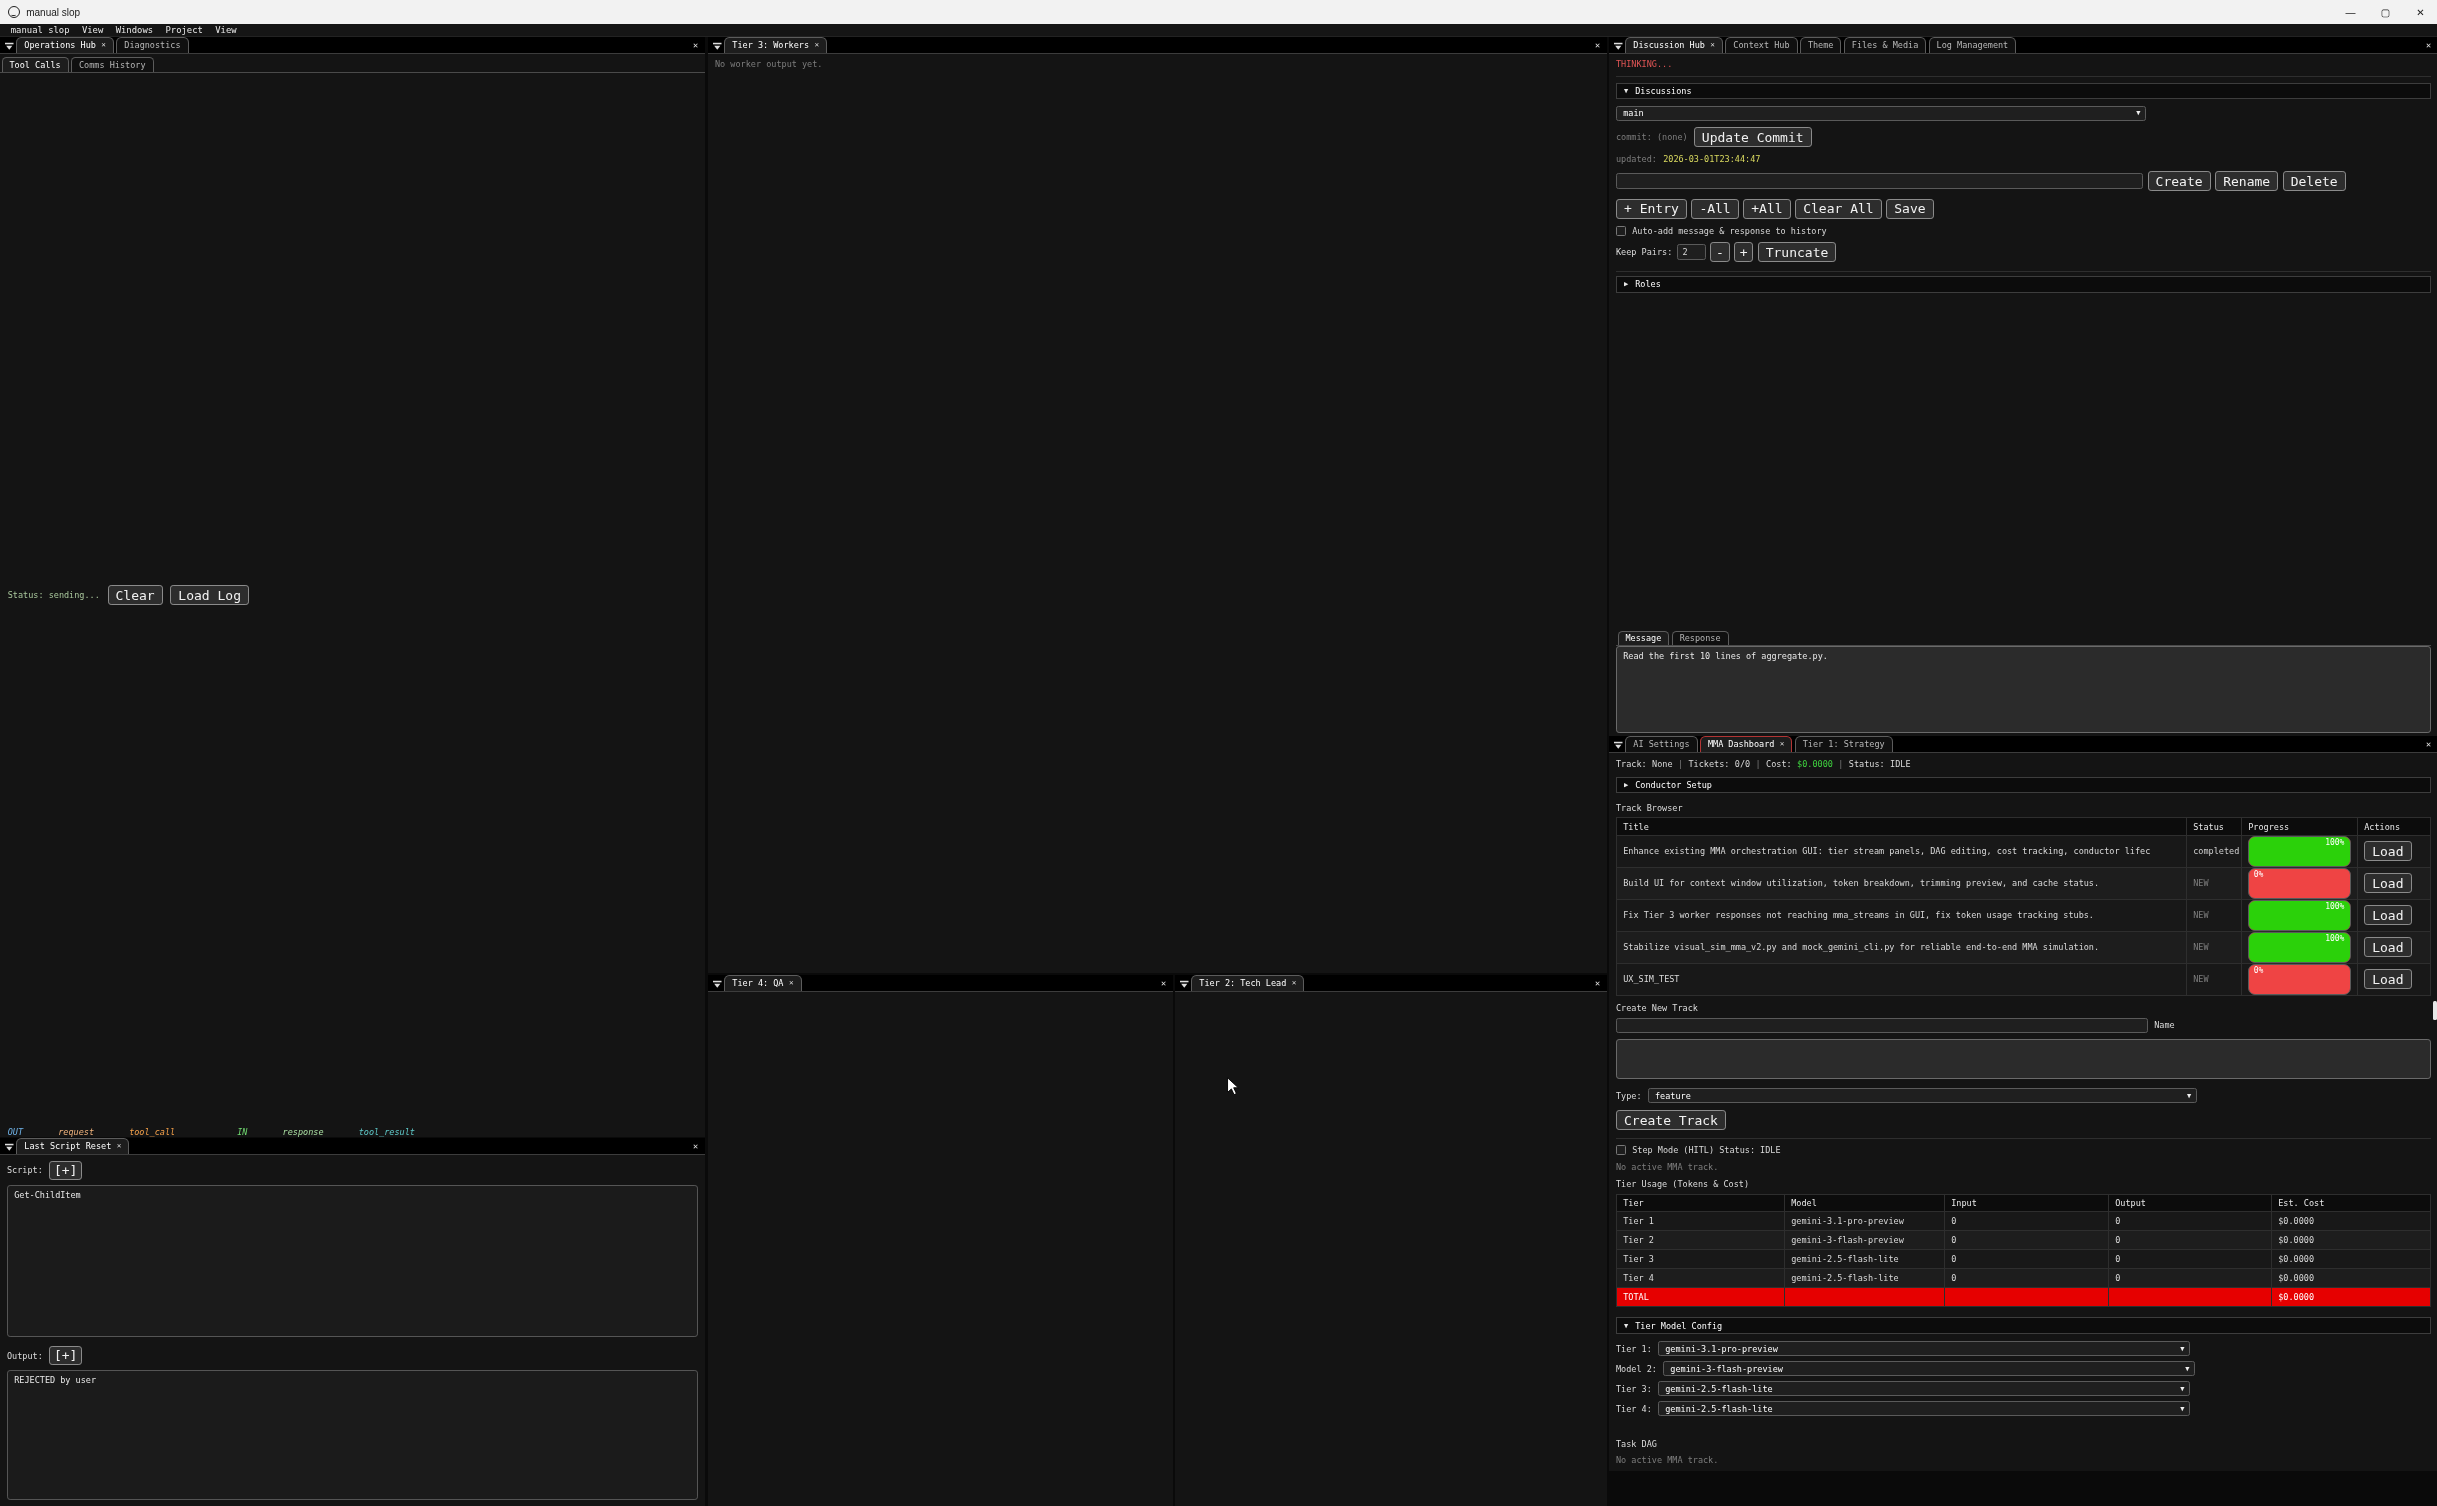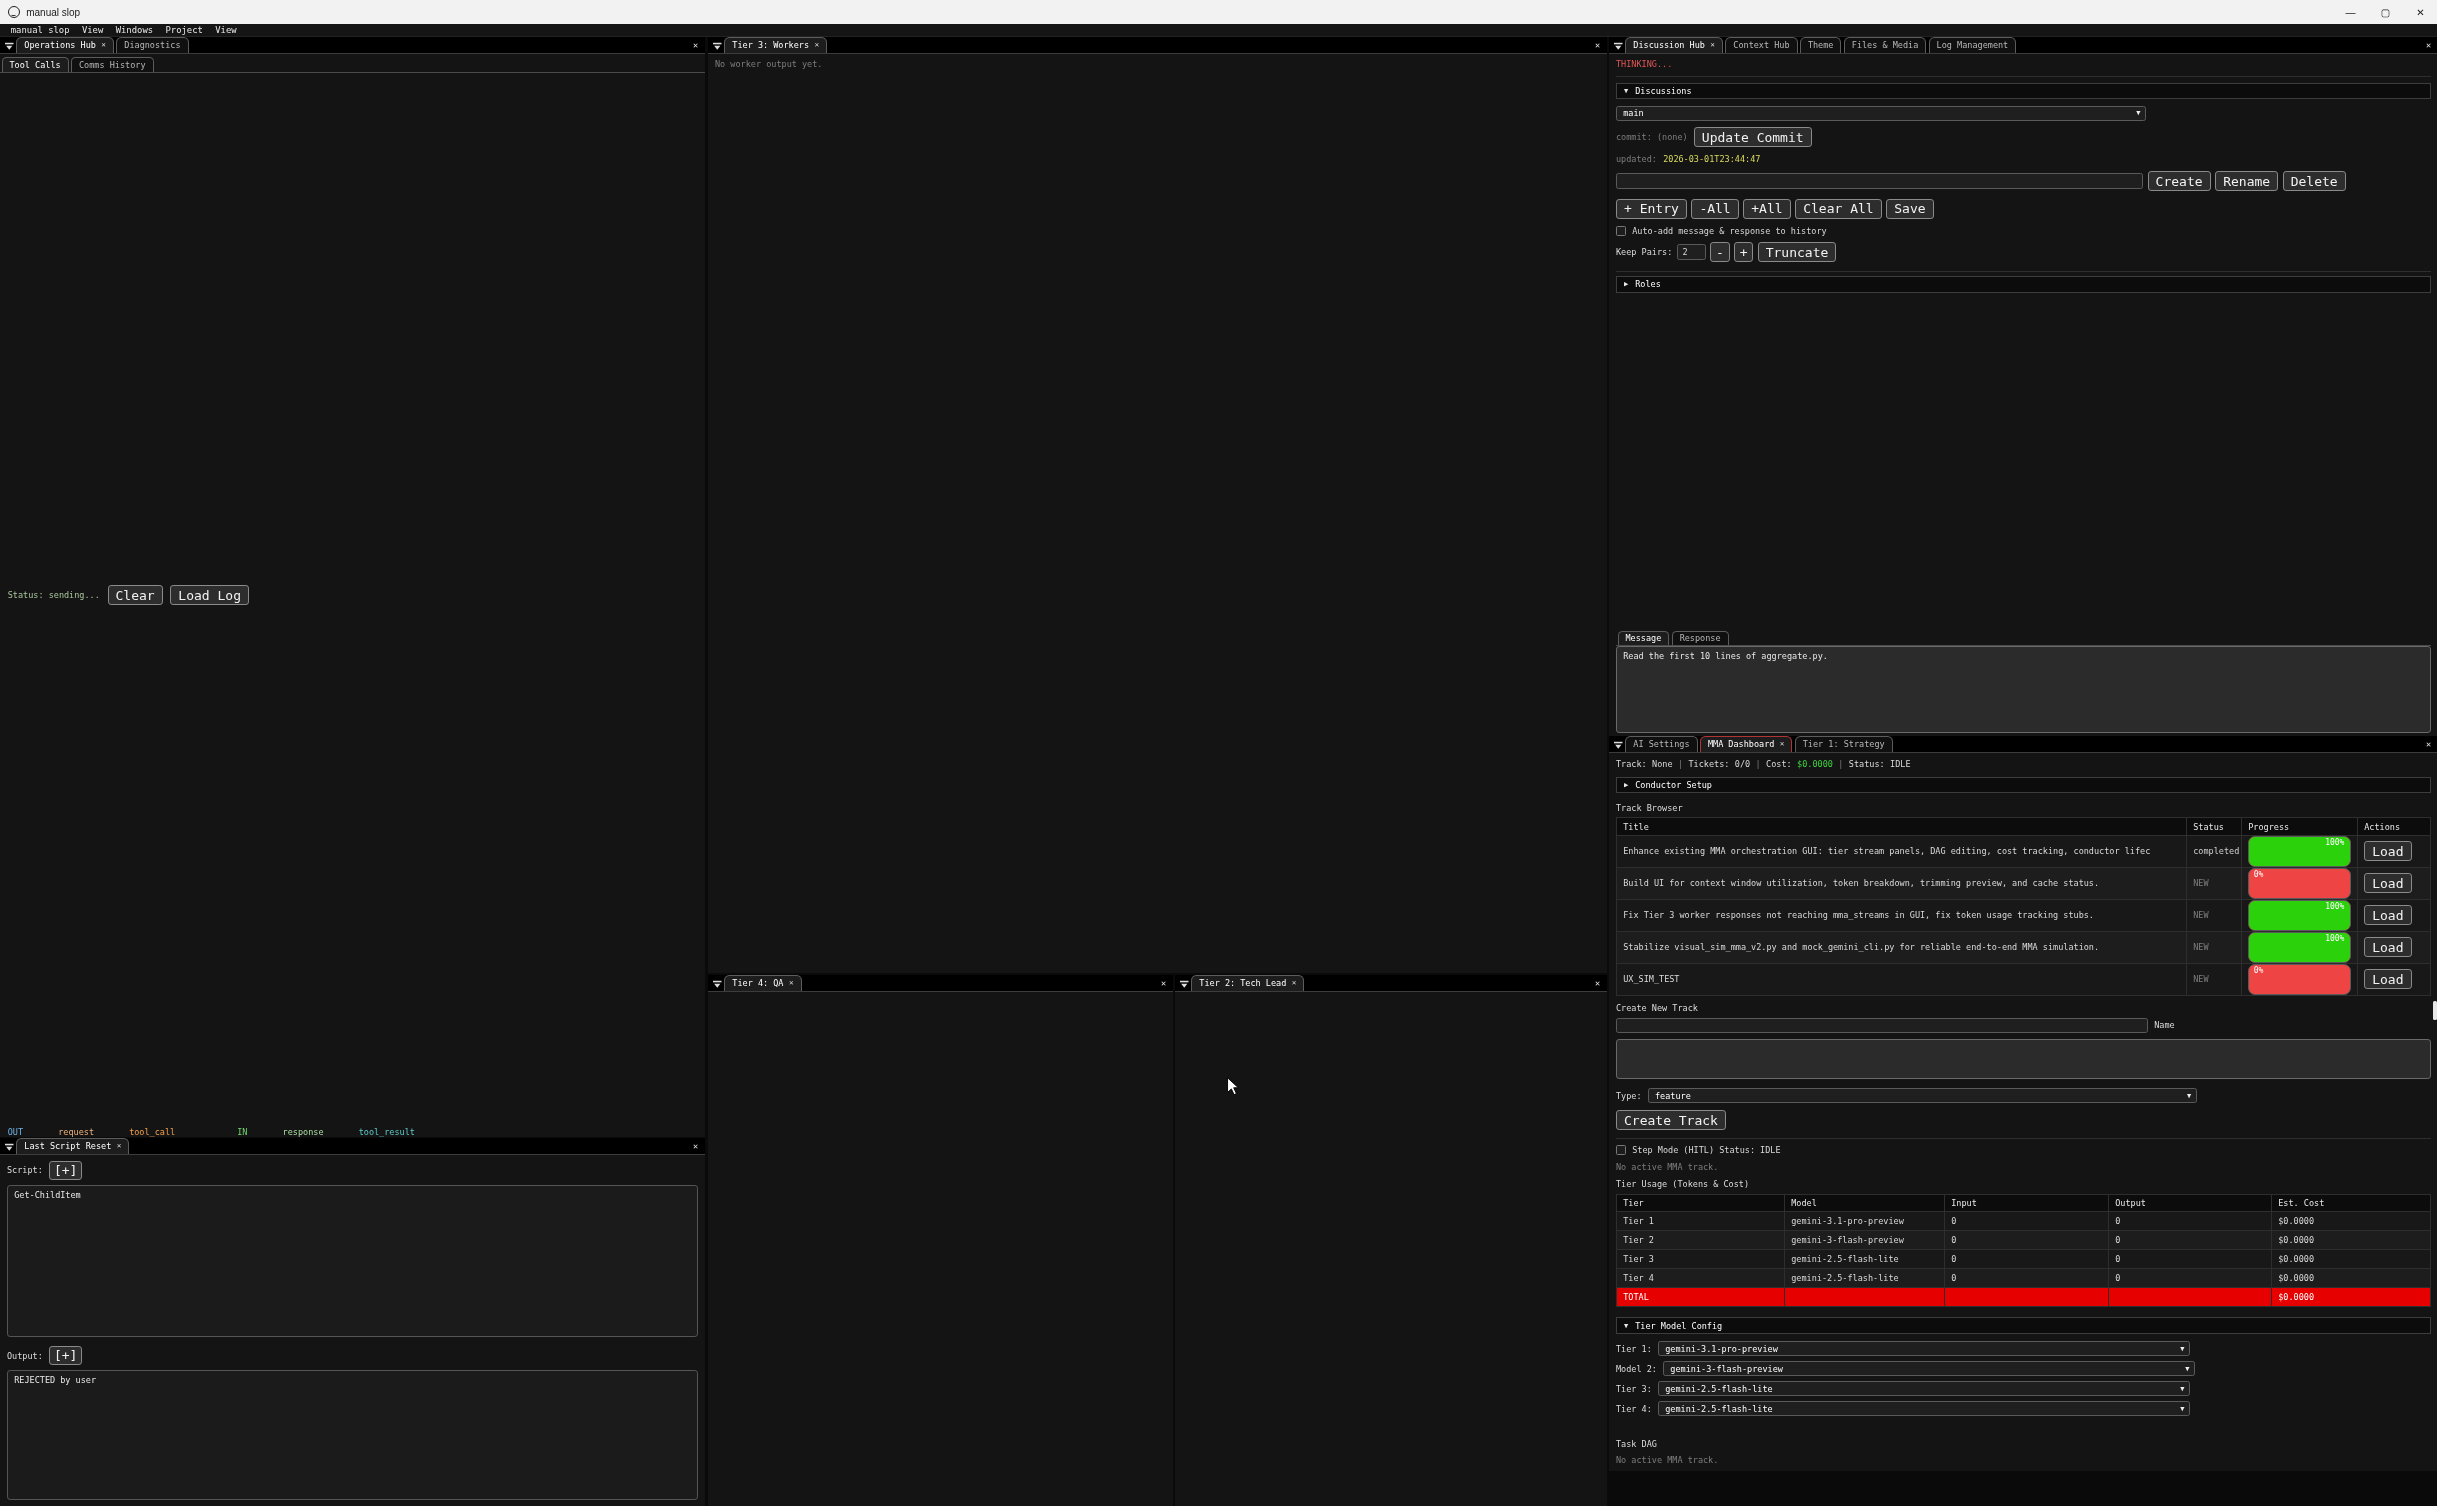--- a/index.html
+++ b/index.html
@@ -129,21 +129,21 @@
   <div class="pbody" style="padding:0;justify-content:space-between;">
     <div class="innertabs" style="margin-top:3.1px;">
       <div class="itab active">Tool Calls</div>
       <div class="itab">Comms History</div>
     </div>
     <div class="row" style="padding:6.2px 7.7px 0;gap:7.7px;">
       <span class="palegreen"><span>Status:</span> <span>sending...</span></span>
       <button class="btn">Clear</button>
       <button class="btn">Load Log</button>
     </div>
-    <div class="row" style="padding:15.4px 7.7px 0;gap:15px;">
+    <div class="row" style="padding:15.4px 7.7px 0;gap:15px;font-style:italic;">
       <span class="c-out">OUT</span>&nbsp;<span class="c-req">request</span>&nbsp;<span class="c-toolcall">tool_call</span>
       <span style="width:32px;"></span>
       <span class="c-in">IN</span>&nbsp;<span class="c-resp">response</span>&nbsp;<span class="c-toolres">tool_result</span>
     </div>
   </div>
 </div>
 
 <div class="panel" style="left:708px;top:37px;width:899px;height:936px;">
   <div class="tabbar">
     <span class="funnel">

